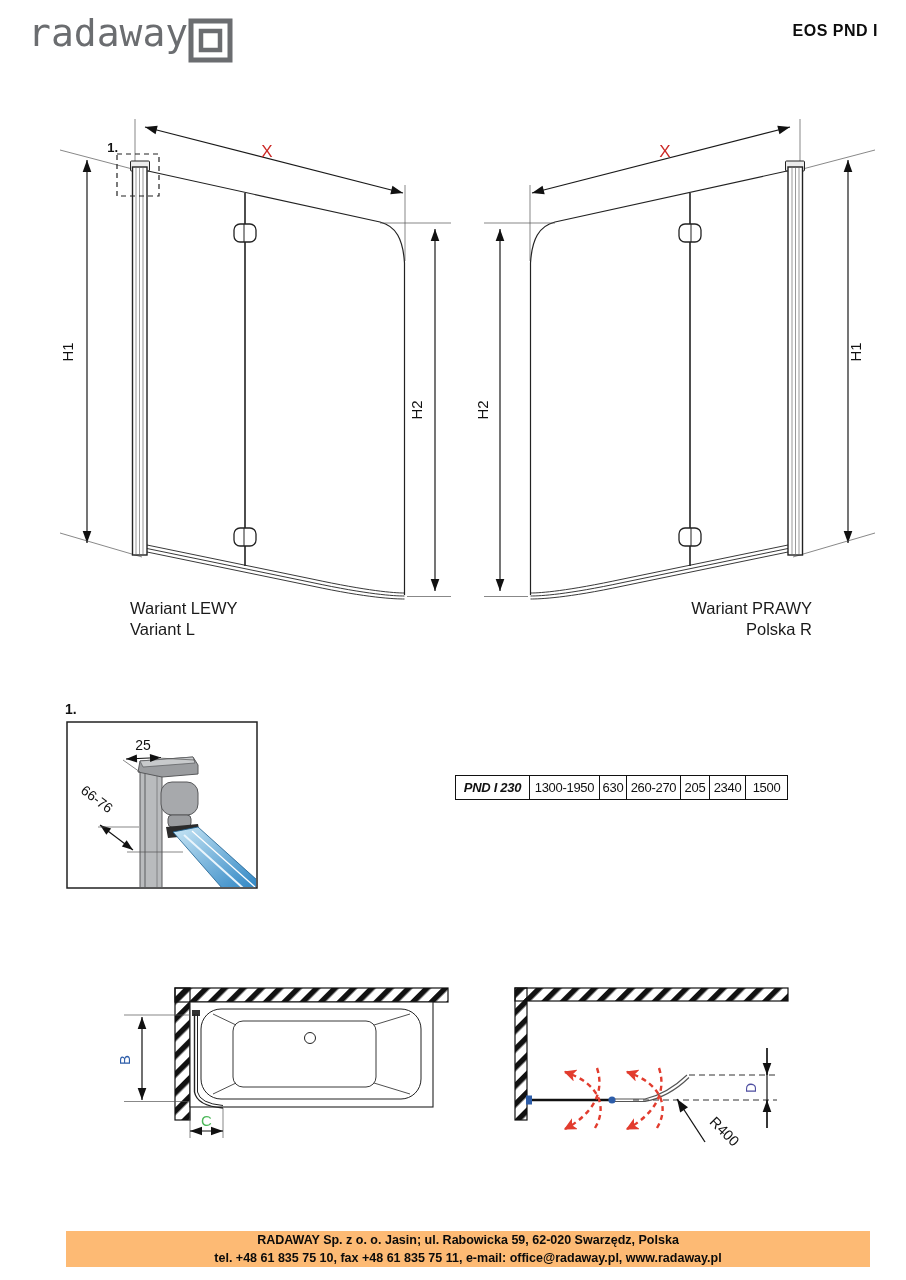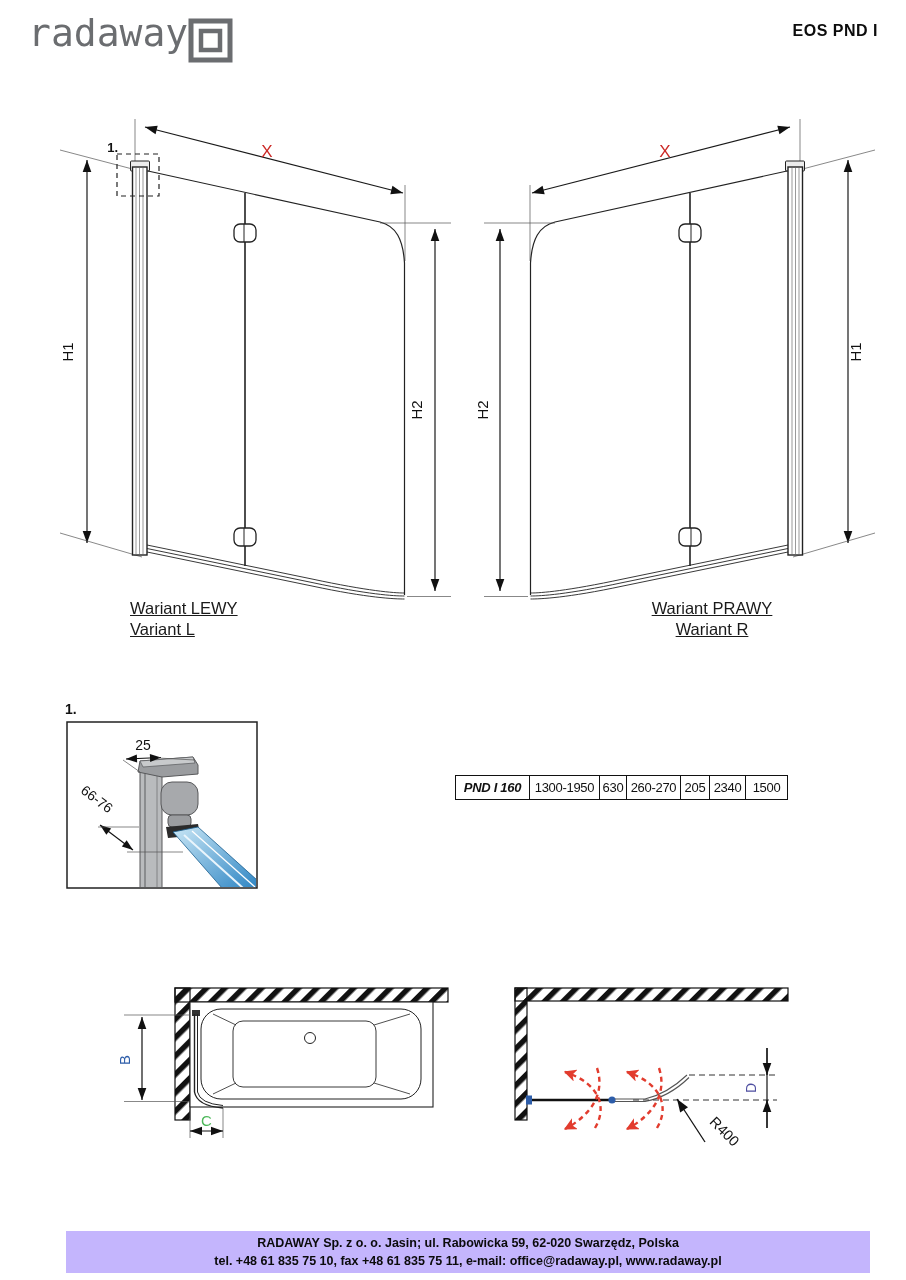--- a/index.html
+++ b/index.html
@@ -4,32 +4,32 @@
 <style>
   html,body{margin:0;padding:0;background:#fff;}
   #page{position:relative;width:906px;height:1280px;background:#fff;overflow:hidden;
         font-family:"Liberation Sans",sans-serif;color:#111;}
   .abs{position:absolute;}
   
   #logo-text{font-family:"DejaVu Sans Mono",monospace;font-size:38px;font-weight:500;
              color:#6b6d70;letter-spacing:0px;line-height:1;}
   #doc-title{font-size:16px;font-weight:800;letter-spacing:.5px;color:#0c0c0c;text-align:right;width:200px;}
   
-  .caption{font-size:16.5px;line-height:21px;color:#1a1a1a;text-decoration:underline;}
+  .caption{font-size:16.5px;line-height:21px;color:#1a1a1a;}
   .caption.right{text-align:right;}
   
   table.spec{border-collapse:collapse;table-layout:fixed;}
   table.spec td,table.spec th{border:1.5px solid #111;text-align:center;vertical-align:middle;
       padding:0;font-family:"Liberation Sans",sans-serif;overflow:hidden;white-space:nowrap;}
   table.spec th{height:21px;font-size:13px;font-weight:bold;}
   table.spec td{height:23px;font-size:13px;letter-spacing:-0.3px;}
   td.model-cell{font-weight:bold;font-style:italic;font-size:12.5px;}
   .c-x{color:#cc2a27;} .c-b{color:#2d5da9;} .c-c{color:#4db85a;} .c-d{color:#4f4fa1;}
   
-  #footer-bar{left:66px;top:1231px;width:804px;height:42px;background:#c4b5fd;
+  #footer-bar{left:66px;top:1231px;width:804px;height:36px;background:#fdba74;
       display:flex;flex-direction:column;justify-content:center;}
   #footer-bar div{text-align:center;font-size:12.5px;font-weight:bold;color:#0b0b0b;line-height:18px;}
   svg{display:block;}
   svg text{font-family:"Liberation Sans",sans-serif;}
 </style>
 </head>
 <body>
 
 <div id="page">
 
@@ -106,23 +106,23 @@
   </div>
 
   <svg class="abs" style="left:460px;top:105px;" width="415" height="545" viewBox="0 0 415 545">
     <g transform="translate(415 0) scale(-1 1)">
         <use href="#screenGeom"></use>
       </g>
     <text x="205" y="52" text-anchor="middle" font-size="17" fill="#cc2a27">X</text>
     <text x="401" y="247" text-anchor="middle" font-size="15" fill="#111" transform="rotate(-90 401 247)">H1</text>
     <text x="28" y="305" text-anchor="middle" font-size="15" fill="#111" transform="rotate(-90 28 305)">H2</text>
   </svg>
-  <div class="abs caption right" style="left:612px;top:598px;width:200px;text-align:center;">
+  <div class="abs caption right" style="left:612px;top:598px;width:200px;">
     <div>Wariant PRAWY</div>
-    <div>Wariant R</div>
+    <div>Polska R</div>
   </div>
 
   <svg class="abs" style="left:35px;top:698px;" width="230" height="195" viewBox="0 0 230 195">
     <text x="30" y="16" font-size="14" font-weight="600" fill="#111">1.</text>
     <rect x="32" y="24" width="190" height="166" fill="#fff" stroke="#222" stroke-width="1.5"></rect>
     <clipPath id="detclip">
         <rect x="33" y="25" width="188" height="164"></rect>
       </clipPath>
     <g clip-path="url(#detclip)">
 
@@ -158,21 +158,21 @@
       <col style="width:74px">
         <col style="width:70px">
         <col style="width:27px">
         <col style="width:54px">
       <col style="width:29px">
         <col style="width:36px">
         <col style="width:42px">
     </colgroup>
     <tbody>
     <tr>
-      <td class="model-cell">PND I 160</td>
+      <td class="model-cell">PND I 230</td>
       <td>1300-1950</td>
       <td>630</td>
       <td>260-270</td>
       <td>205</td>
       <td>2340</td>
       <td>1500</td>
     </tr>
   </tbody>
     </table>
 

